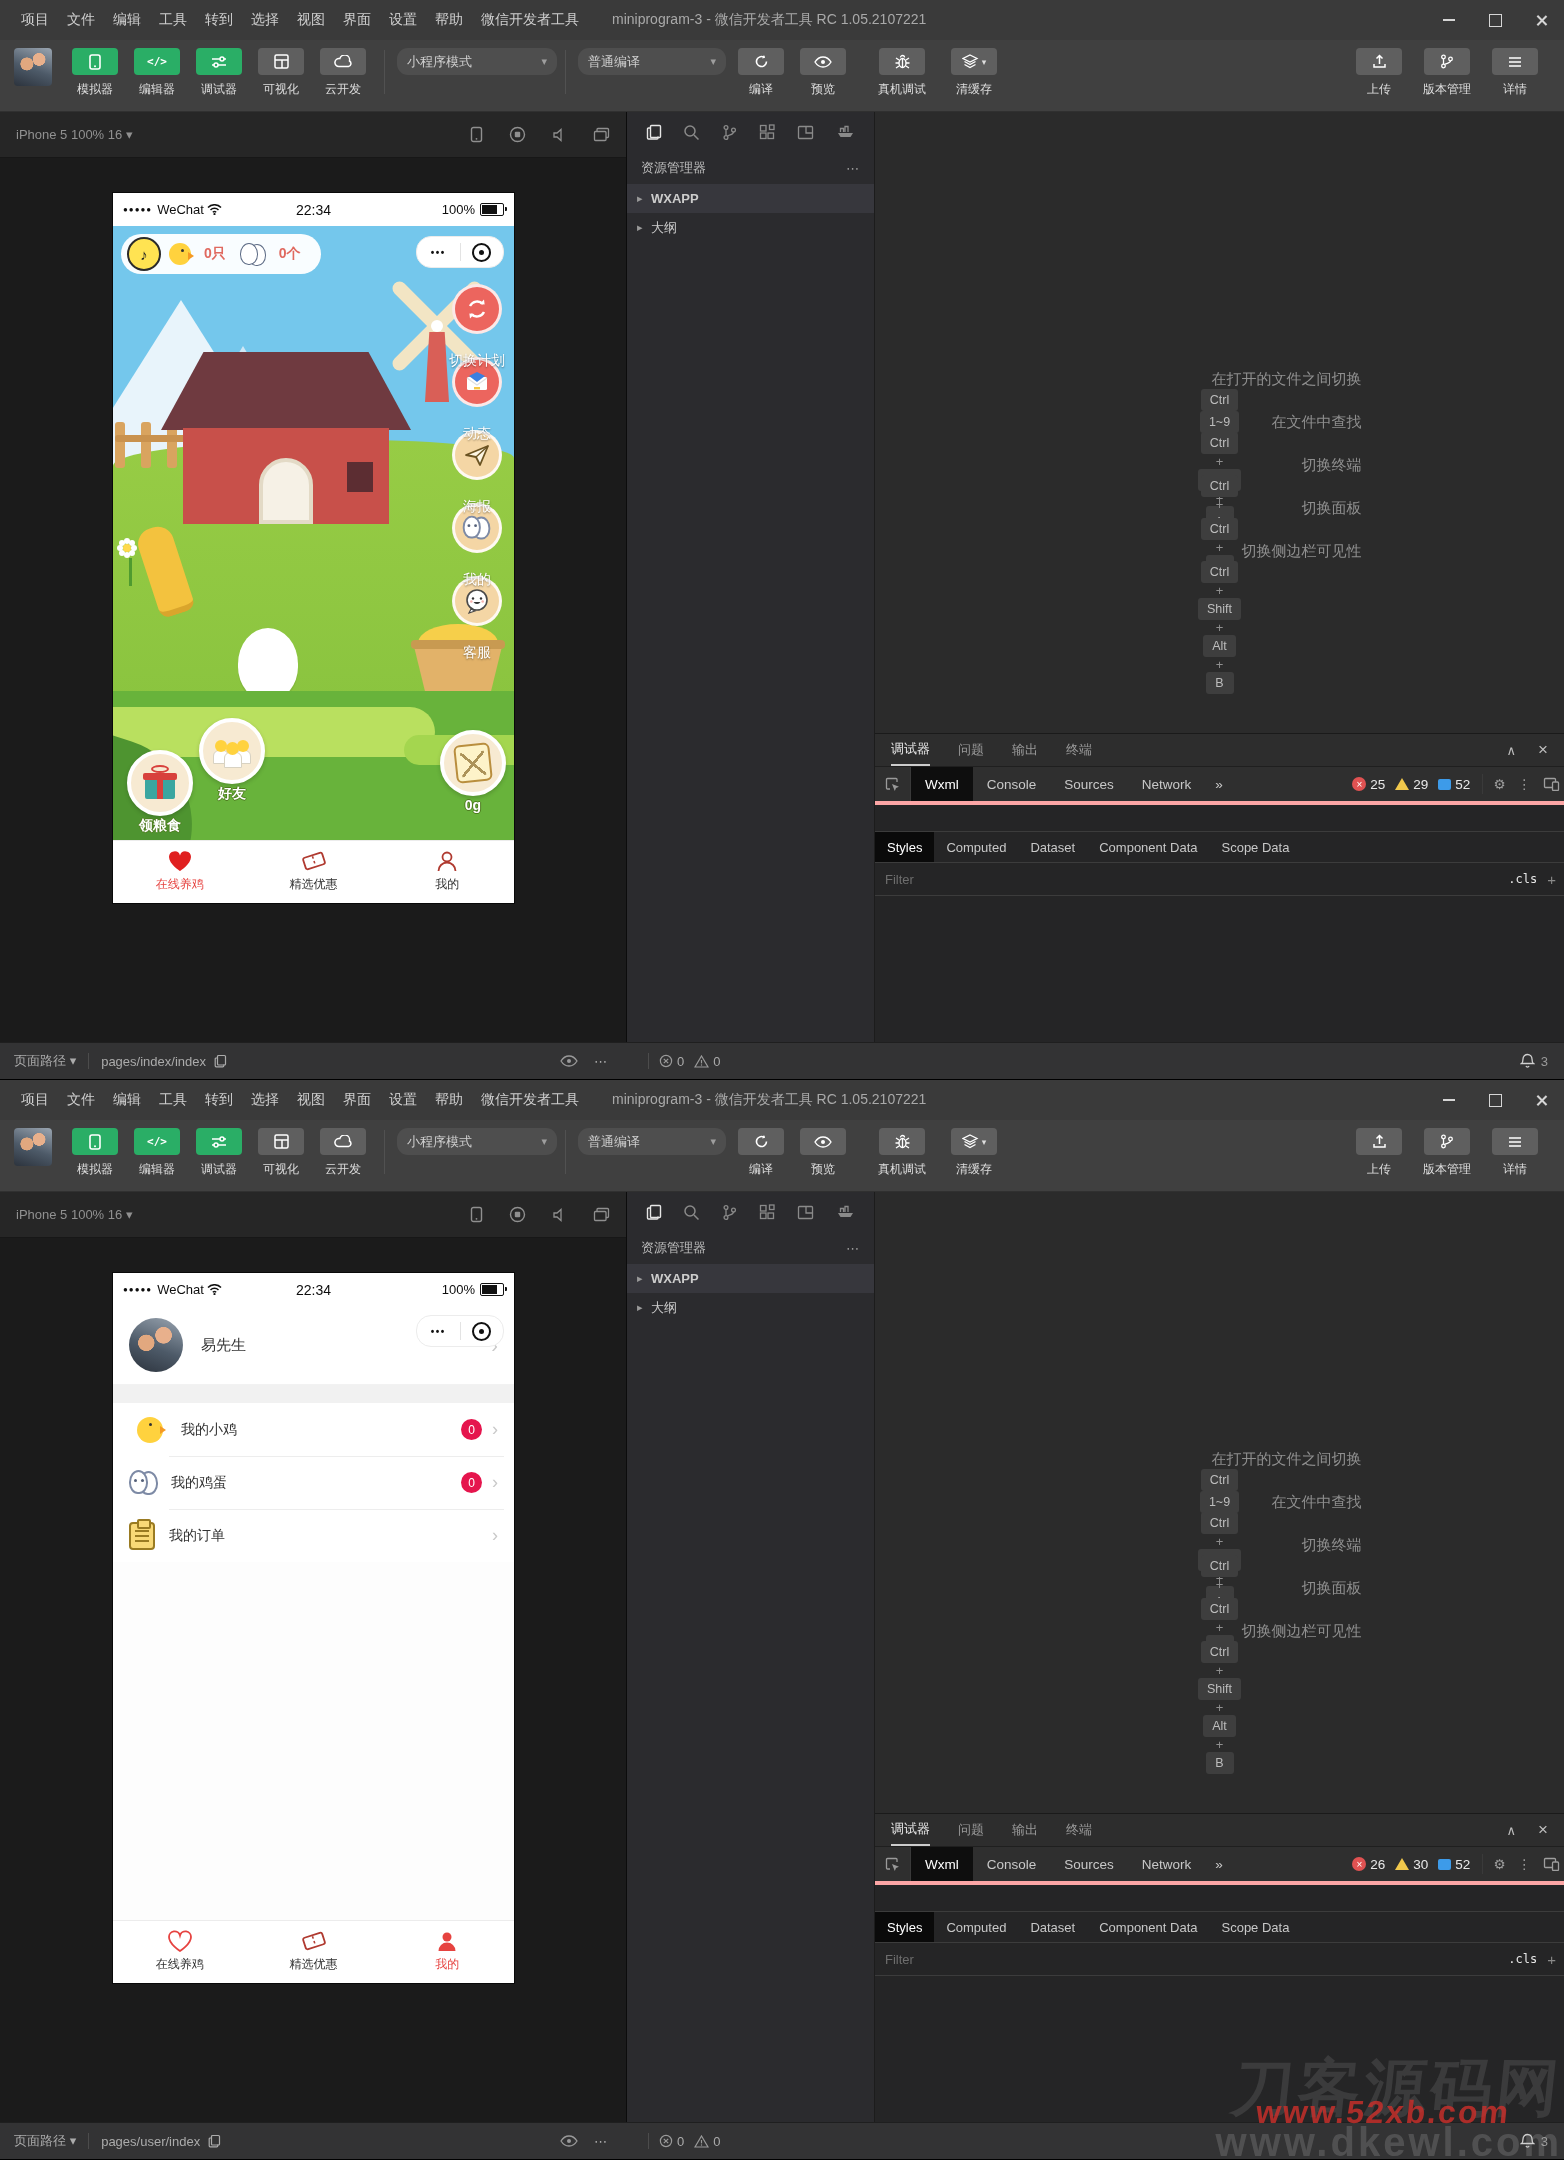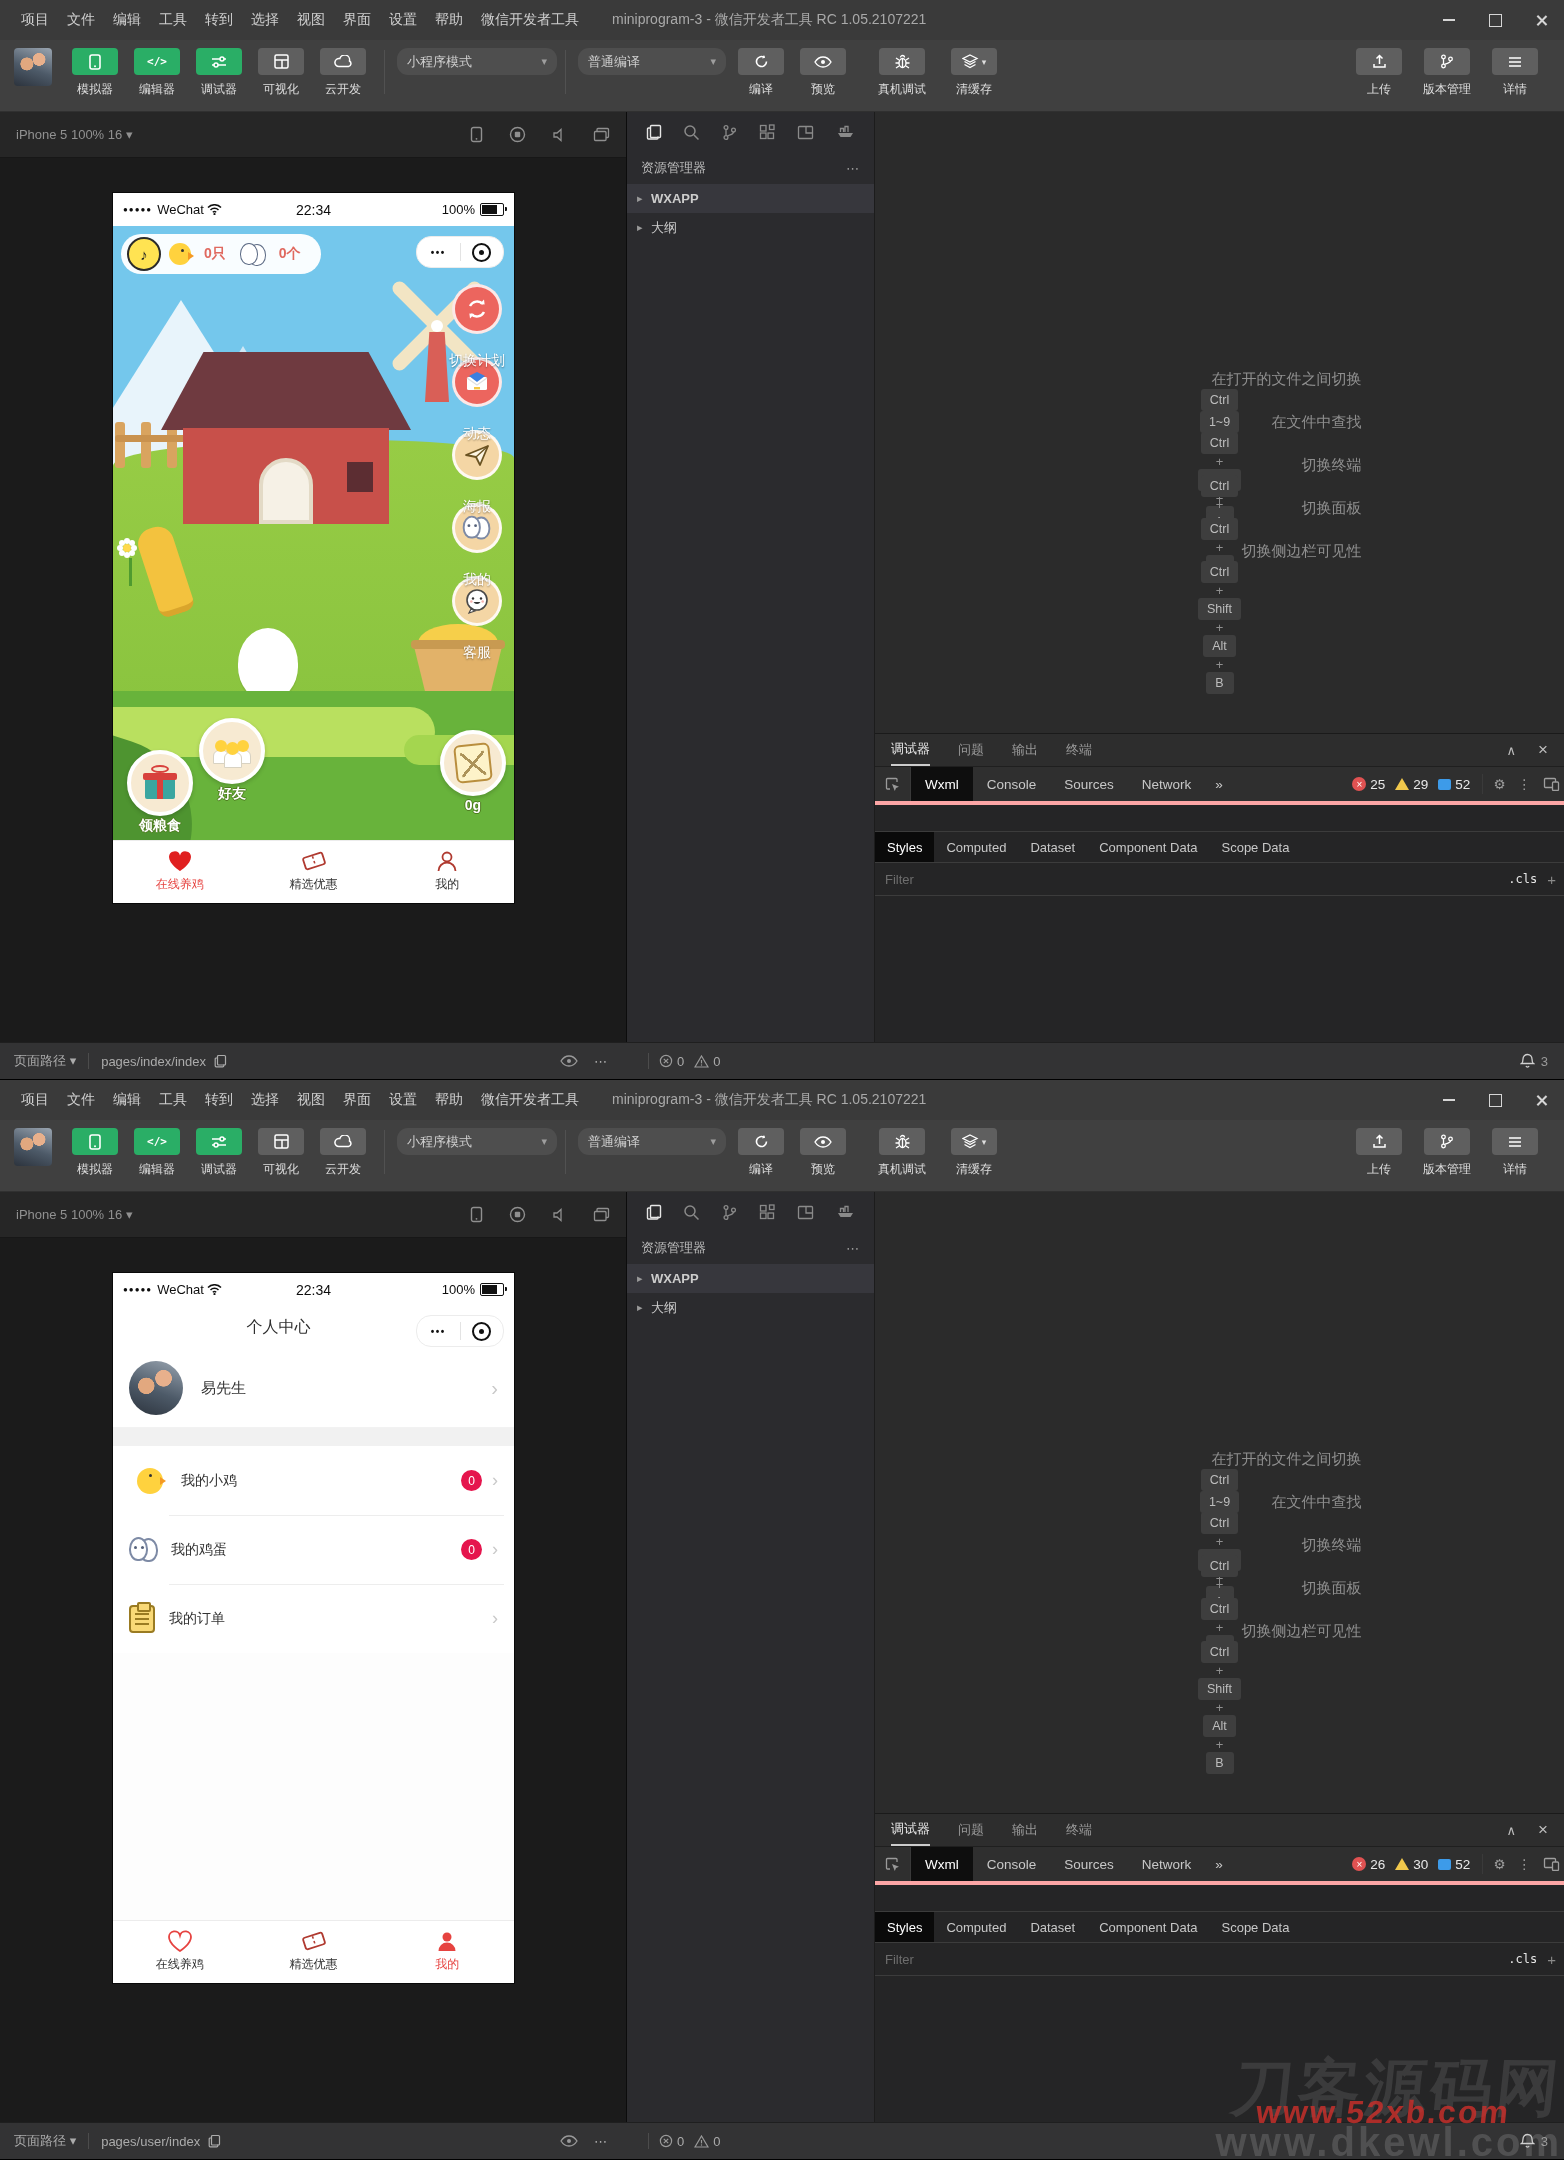--- a/index.html
+++ b/index.html
@@ -118,21 +118,21 @@
   .ptab .pt .tl{font-size:12px;color:#2f2f2f;margin-top:3px;}
   .ptab .pt.act .tl{color:#e64340;}
   
   .unav{position:relative;height:43px;background:#fff;display:flex;align-items:center;justify-content:center;font-size:16px;color:#2f2f2f;z-index:5;}
   .uprof{position:relative;height:78px;background:#fff;display:flex;align-items:center;padding:0 16px;border-bottom:1px solid #f2f2f2;}
   .uavatar{width:54px;height:54px;border-radius:50%;
     background:radial-gradient(circle at 32% 46%,#e2a87f 0 17%,rgba(0,0,0,0) 18%),radial-gradient(circle at 64% 32%,#e8b08c 0 16%,rgba(0,0,0,0) 17%),linear-gradient(200deg,#9aa5b1 0%,#4d5a68 55%,#2c333d 100%);}
   .uname{font-size:15px;color:#333;margin-left:18px;}
   .chev{margin-left:auto;color:#c9c9c9;font-size:20px;}
   .ugap{height:18px;background:#f1f1f1;}
-  .urow{height:53px;background:#fff;display:flex;align-items:center;padding:8px 16px;position:relative;}
+  .urow{height:53px;background:#fff;display:flex;align-items:center;padding:0 16px;position:relative;}
   .urow + .urow:before{content:"";position:absolute;left:56px;right:10px;top:0;height:1px;background:#ededed;}
   .ulabel{font-size:14px;color:#333;margin-left:18px;}
   .badge{margin-left:auto;width:21px;height:21px;border-radius:50%;background:#e5154d;color:#fff;font-size:12px;display:flex;align-items:center;justify-content:center;}
   .urow .rchev{color:#c9c9c9;font-size:18px;margin-left:10px;}
   .urow .rchev.solo{margin-left:auto;}
   .eggicon{position:relative;width:30px;height:26px;}
   .eggicon i{position:absolute;width:19px;height:24px;background:#fff;border:2px solid #7d8aa5;border-radius:50% 50% 46% 46%;box-sizing:border-box;}
   .eggicon i.b{left:10px;top:1px;} .eggicon i.f{left:0;top:0;}
   .eggicon .fe{position:absolute;left:5px;top:9px;width:3px;height:3px;border-radius:50%;background:#55617a;box-shadow:7px 0 0 #55617a;}
   .clip{position:relative;width:26px;height:28px;background:#f9d977;border:2px solid #9a7b22;border-radius:4px;box-sizing:border-box;}
@@ -957,23 +957,20 @@
               <svg class="i" width="15" height="11" viewBox="0 0 15 11" style="margin-left:3px">
                   <path d="M1 3.5a9 9 0 0 1 13 0M3.5 6a5.7 5.7 0 0 1 8 0M5.8 8.3a2.6 2.6 0 0 1 3.4 0" fill="none" stroke="#111" stroke-width="1.5"></path>
                   <circle cx="7.5" cy="10" r="1.1" fill="#111"></circle>
                 </svg>
               <span class="ptime">22:34</span>
               <span class="pright">
                   <span>100%</span>
                   <span class="batt"></span>
                 </span>
             </div>
-            <div class="unav">
-              <span style="margin-right:70px">个人中心</span>
-            </div>
             <div class="capsule" style="top:42px">
               <span class="cd">•••</span>
               <span class="cdiv"></span>
               <span class="target">
                   <span class="ring">
                     <i></i>
                   </span>
                 </span>
             </div>
             <div class="uprof">

